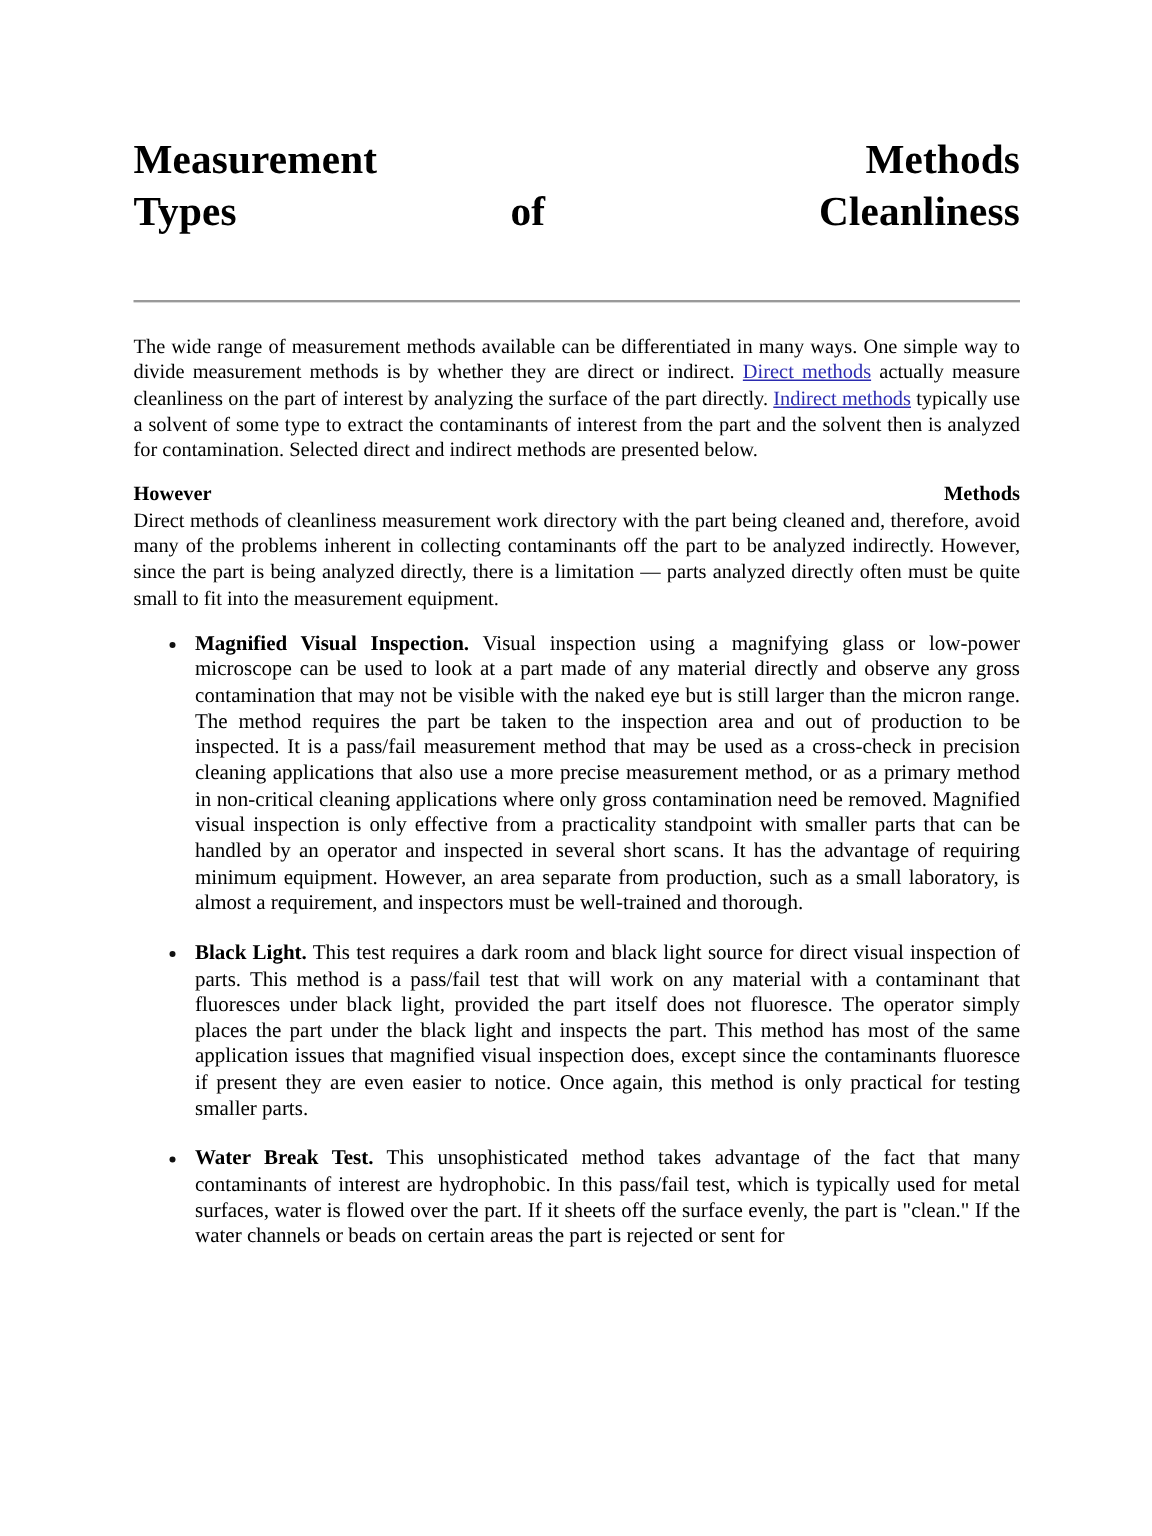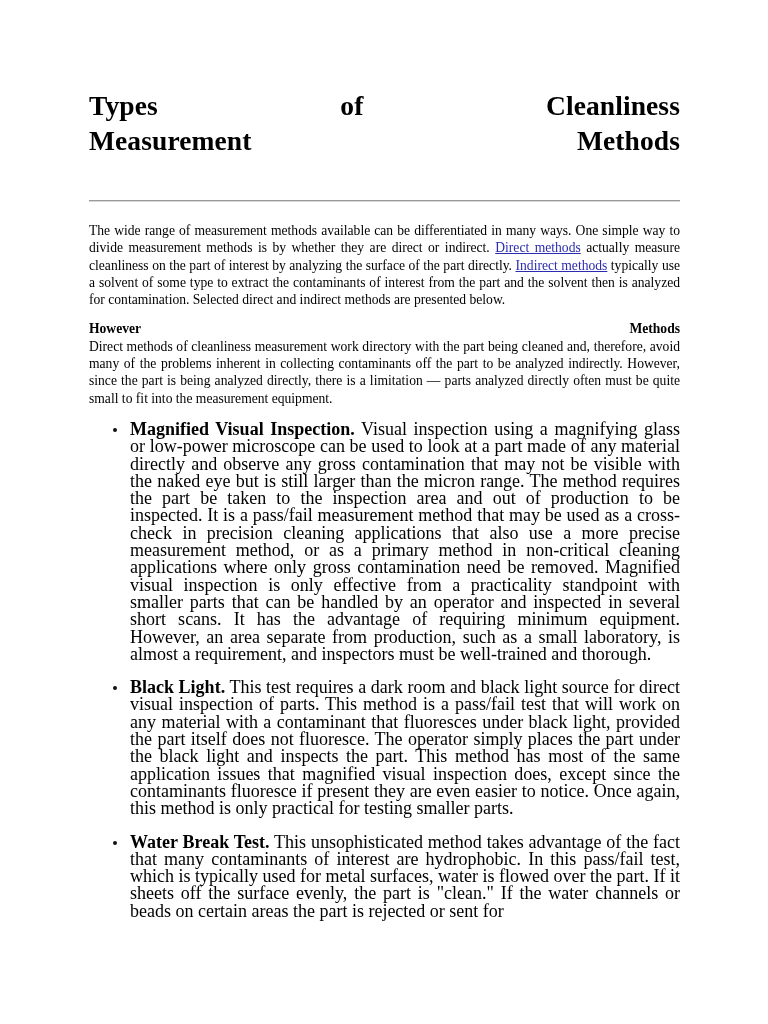--- a/index.html
+++ b/index.html
@@ -87,21 +87,21 @@
   
   ul.bullets {
     list-style: none;
     margin: 14px 0 0 0;
     padding: 0;
   }
   ul.bullets > li {
     position: relative;
     padding-left: 41px;
     margin-bottom: 16px;
-    font-size: 18px;
+    font-size: 14px;
     line-height: 17.3px;
     text-align: justify;
     text-justify: inter-word;
   }
   ul.bullets > li:last-child { margin-bottom: 0; }
   ul.bullets > li .bullet-dot {
     position: absolute;
     left: 24px;
     top: 7px;
     width: 4px;
@@ -114,27 +114,27 @@
   }
 </style>
 </head>
 <body>
 
 <div class="page">
   <div class="content">
 
     <h1 class="doc-title">
       <span class="tline">
+        <span>Measurement</span>
+        <span>Methods</span>
+      </span>
+      <span class="tline">
         <span>Types</span>
         <span>of</span>
         <span>Cleanliness</span>
-      </span>
-      <span class="tline">
-        <span>Measurement</span>
-        <span>Methods</span>
       </span>
     </h1>
 
     <div class="rule"></div>
 
     <p class="body"><span>The wide range of measurement methods available can be differentiated in many ways. One simple way to divide measurement methods is by whether they are direct or indirect. </span><a class="doclink" href="#">Direct methods</a><span> actually measure cleanliness on the part of interest by analyzing the surface of the part directly. </span><a class="doclink" href="#">Indirect methods</a><span> typically use a solvent of some type to extract the contaminants of interest from the part and the solvent then is analyzed for contamination. Selected direct and indirect methods are presented below.</span></p>
 
     <p class="section-head"><span>However</span> <span>Methods</span></p>
 
     <p class="body">Direct methods of cleanliness measurement work directory with the part being cleaned and, therefore, avoid many of the problems inherent in collecting contaminants off the part to be analyzed indirectly. However, since the part is being analyzed directly, there is a limitation — parts analyzed directly often must be quite small to fit into the measurement equipment.</p>

